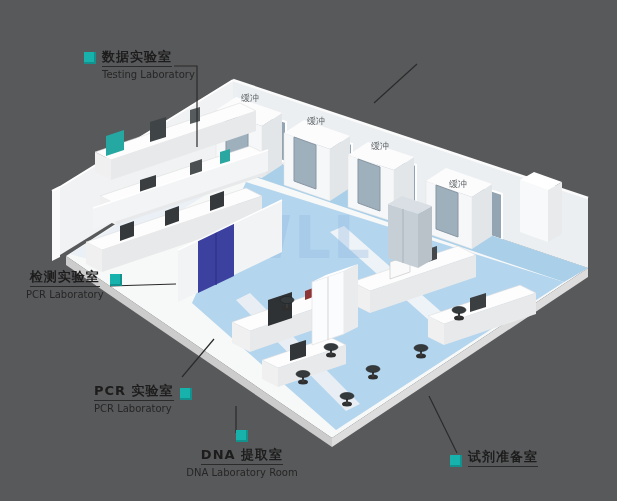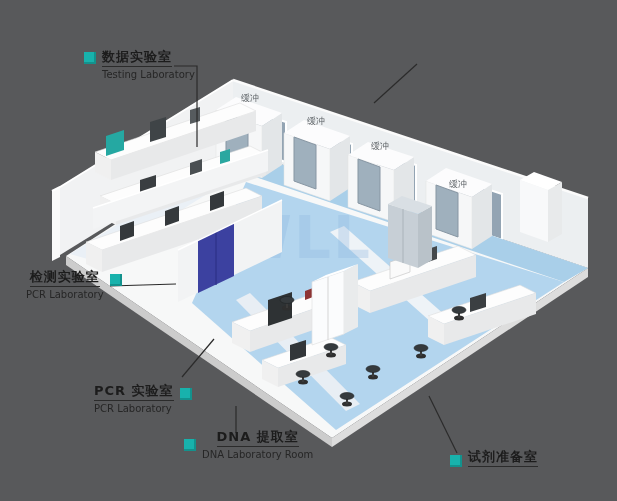--- a/index.html
+++ b/index.html
@@ -25,21 +25,21 @@
     display:inline-block; border-bottom:1px solid #2b2b2b; padding-bottom:2px;
   }
   .callout .en { font-size:10px; color:#262626; margin-top:2px; white-space:nowrap; }
 
   #c0 { left:84px;  top:50px; }
   #c1 { left:413px; top:50px; }
   #c2 { left:26px;  top:270px;text-align:center; }
   #c2 .sq, #c3 .sq { margin-top:4px; }
   #c0 .sq, #c1 .sq, #c5 .sq { margin-top:2px; }
   #c3 { left:94px;  top:370px;margin-top:14px; }
-  #c4 { left:184px; top:430px; width:116px; align-items:center; }
+  #c4 { left:184px; top:430px; width:116px; flex-direction:column; align-items:center; }
   #c4 .txt { align-items:center; }
   #c5 { left:450px; top:450px;align-items:flex-end; }
 </style>
 </head>
 <body>
 
 <div class="stage">
 
   <svg width="617" height="501" viewBox="0 0 617 501">
 

